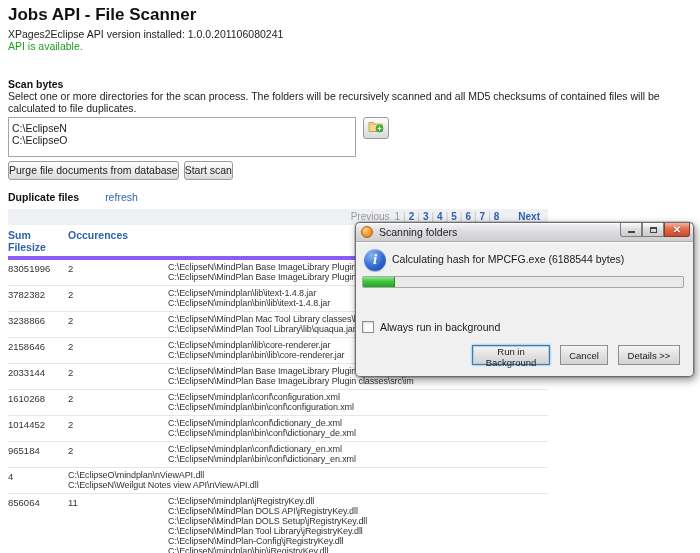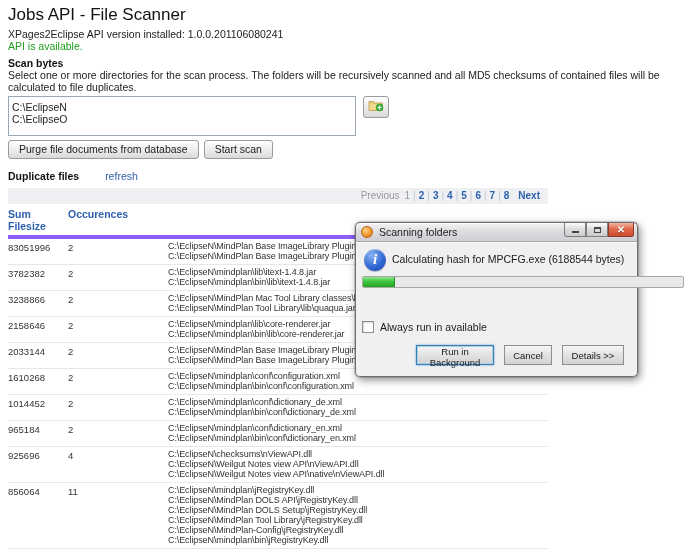--- a/index.html
+++ b/index.html
@@ -4,74 +4,74 @@
 <style>
   * { box-sizing: border-box; margin: 0; padding: 0; }
   html,body { width:700px; height:553px; }
   body {
     font-family: "Liberation Sans", sans-serif;
     background:#fff; color:#333; overflow:hidden; position:relative;
   }
   .content { padding:5px 8px 0 8px; }
 
   
-  .page-title { font-size:17px; font-weight:normal; color:#111; margin-bottom:3px; }
+  .page-title { font-size:17px; font-weight:bold; color:#111; margin-bottom:3px; }
   .subtitle   { font-size:10.5px; color:#222; line-height:12px; }
-  .api-status { font-size:10.5px; color:#1e9e1e; line-height:12px; margin-bottom:5px; }
+  .api-status { font-size:10.5px; color:#1e9e1e; line-height:12px; margin-bottom:26px; }
 
   
   .section-label { font-size:10.5px; font-weight:bold; color:#111; line-height:12px; }
   .section-desc  { font-size:10.5px; color:#222; line-height:12px; margin-bottom:3px; }
   .paths-row { display:flex; align-items:flex-start; gap:7px; margin-bottom:4px; }
   .paths-input {
     width:348px; height:40px; resize:none;
     font-family:"Liberation Sans",sans-serif; font-size:10.5px; line-height:12px;
     border:1px solid #9aa7b5; padding:4px 3px; color:#222; outline:none;
   }
   .icon-btn {
     width:26px; height:22px; border:1px solid #9b9b9b; border-radius:3px;
     background:linear-gradient(#fefefe,#eaeaea 55%,#d8d8d8);
     display:flex; align-items:center; justify-content:center; cursor:pointer;
   }
   .btn-row { display:flex; gap:5px; margin-bottom:11px; }
   .btn {
     font-family:"Liberation Sans",sans-serif;
-    font-size:10.5px; color:#222; padding:2px 10px 3px; cursor:pointer;
+    font-size:10.5px; color:#222; padding:2px 0 3px; cursor:pointer;
     background:linear-gradient(#fefefe,#ececec 55%,#d9d9d9);
     border:1px solid #9b9b9b; border-radius:3px;
   }
 
   
   .dup-heading { margin-bottom:6px; font-size:10.5px; }
   .dup-title { font-weight:bold; color:#111; }
   .refresh-link { color:#2f62ad; text-decoration:none; margin-left:23px; cursor:pointer; }
   .pagebar {
     width:540px; background:#eef0f4; padding:2px 8px 3px; text-align:right;
     font-size:10px; color:#999;
   }
   .pagebar .pg-sep { color:#c0c4cc; margin:0 3px; }
   .pagebar .pg-gap { margin:0 5px 0 8px; }
   .pagebar a { color:#2f62ad; font-weight:bold; text-decoration:none; cursor:pointer; }
-  .pagebar .pg-next { margin-left:9px; }
+  .pagebar .pg-next { margin-left:19px; }
   .dup-table { width:540px; }
   .thead {
     display:grid; grid-template-columns:60px 100px 1fr;
     padding:4px 0 3px; border-bottom:4px solid #8b5cf6;
   }
   .thead a { color:#2f62ad; font-weight:bold; font-size:10.5px; text-decoration:none; cursor:pointer; }
   .trow {
     display:grid; grid-template-columns:60px 100px 1fr;
     padding:2px 0 3px; border-bottom:1px solid #e6e7ee;
   }
   .cell-sum, .cell-occ { font-size:9.5px; color:#333; padding-top:1px; }
   .file-line { font-size:9px; line-height:10px; color:#333; white-space:nowrap; letter-spacing:-0.1px; }
 
   
   .dialog {
-    position:absolute; left:355px; top:222px; width:283px;
+    position:absolute; left:355px; top:222px; width:339px;
     border-radius:5px;
     box-shadow:2px 3px 9px rgba(0,0,0,.45), 0 0 0 1px rgba(0,0,0,.15);
     font-family:"Liberation Sans",sans-serif; z-index:10;
   }
   .titlebar {
     height:19px; border:1px solid #6e6e6e; border-bottom:none;
     border-radius:5px 5px 0 0;
     background:linear-gradient(#f4f4f5,#dcdcdf 50%,#cfcfd3);
     box-shadow:inset 0 1px 0 rgba(255,255,255,.8);
     display:flex; align-items:center; padding-left:5px; position:relative;
@@ -242,26 +242,24 @@
         </div>
         <div class="trow">
           <div class="cell-sum">965184</div>
           <div class="cell-occ">2</div>
           <div>
             <div class="file-line">C:\EclipseN\mindplan\conf\dictionary_en.xml</div>
             <div class="file-line">C:\EclipseN\mindplan\bin\conf\dictionary_en.xml</div>
           </div>
         </div>
         <div class="trow">
-          <div class="cell-sum">925696</div>
           <div class="cell-occ">4</div>
           <div>
-            <div class="file-line">C:\EclipseN\checksums\nViewAPI.dll</div>
+            <div class="file-line">C:\EclipseO\mindplan\nViewAPI.dll</div>
             <div class="file-line">C:\EclipseN\Weilgut Notes view API\nViewAPI.dll</div>
-            <div class="file-line">C:\EclipseN\Weilgut Notes view API\native\nViewAPI.dll</div>
           </div>
         </div>
         <div class="trow">
           <div class="cell-sum">856064</div>
           <div class="cell-occ">11</div>
           <div>
             <div class="file-line">C:\EclipseN\mindplan\jRegistryKey.dll</div>
             <div class="file-line">C:\EclipseN\MindPlan DOLS API\jRegistryKey.dll</div>
             <div class="file-line">C:\EclipseN\MindPlan DOLS Setup\jRegistryKey.dll</div>
             <div class="file-line">C:\EclipseN\MindPlan Tool Library\jRegistryKey.dll</div>
@@ -291,21 +289,21 @@
     </span>
   </div>
   <div class="dialog-body">
     <div class="info-icon">i</div>
     <div class="dialog-message">Calculating hash for MPCFG.exe (6188544 bytes)</div>
     <div class="progress-track">
       <div class="progress-fill" style="width: 10%;"></div>
     </div>
     <div class="checkbox-row">
       <span class="checkbox"></span>
-      <span class="checkbox-label">Always run in available</span>
+      <span class="checkbox-label">Always run in background</span>
     </div>
     <div class="dialog-buttons">
       <button class="dlg-btn default run">Run in Background</button>
       <button class="dlg-btn cancel">Cancel</button>
       <button class="dlg-btn details">Details &gt;&gt;</button>
     </div>
   </div>
 </div>
 
 </body></html>

